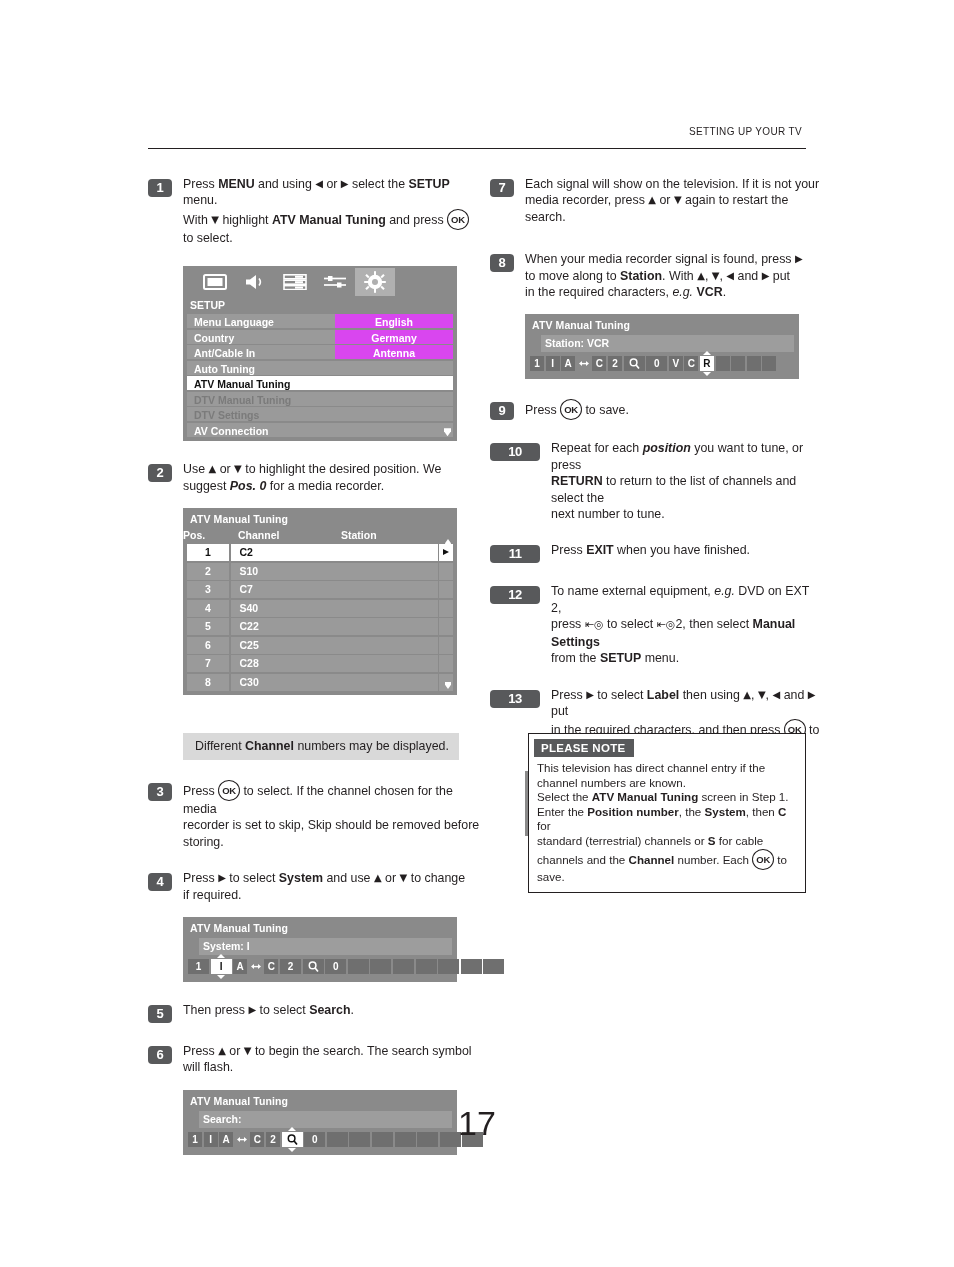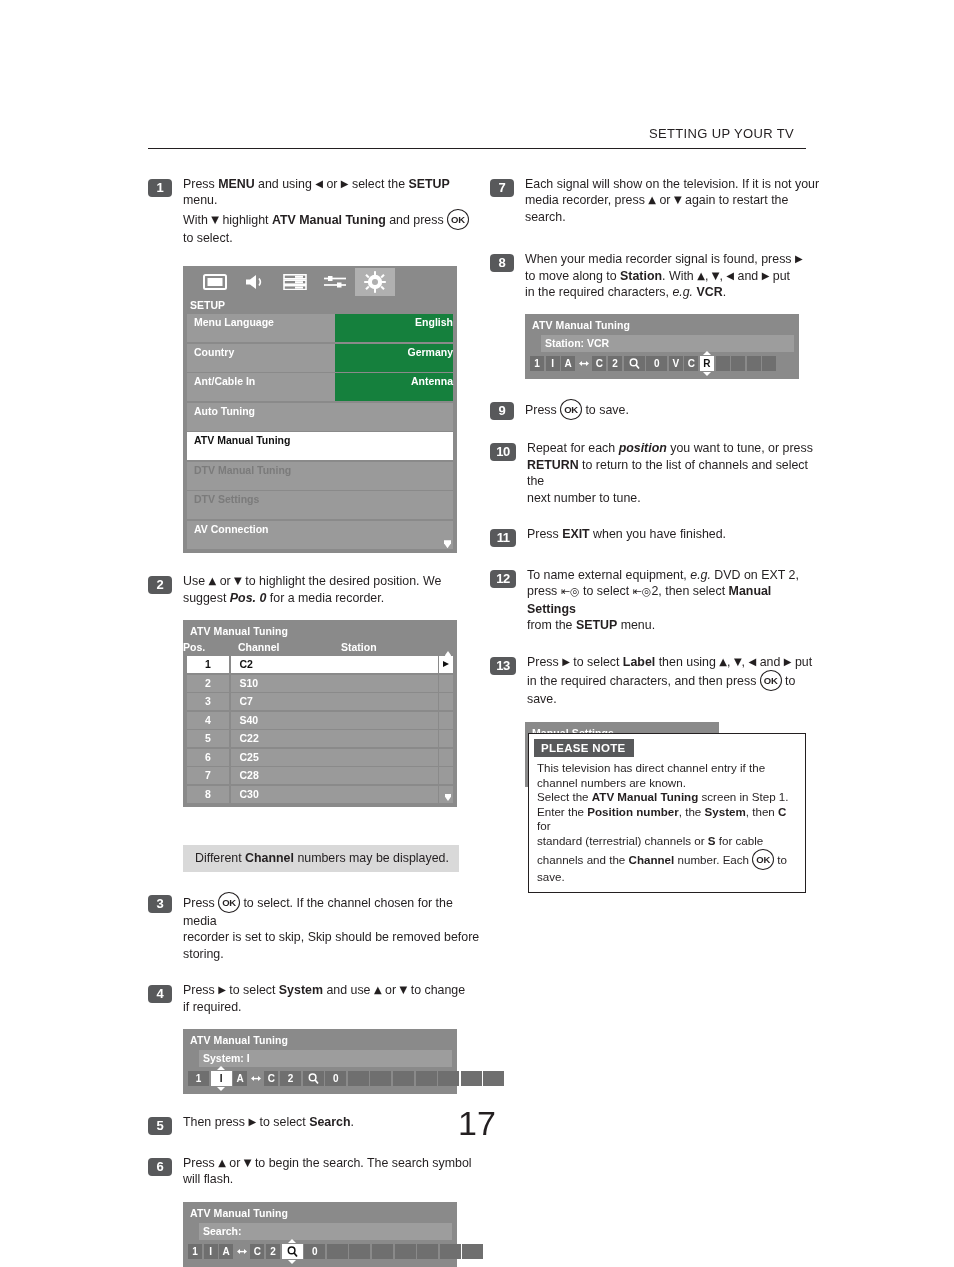--- a/index.html
+++ b/index.html
@@ -12,39 +12,39 @@
     position: relative;
     overflow: hidden;
   }
 
   
   #header-rule {
     position:absolute; left:148px; top:148px; width:658px; height:1px;
     background:#231f20;
   }
   #header-title {
-    position:absolute; right:160px; top:126px;
-    font-size:13px; letter-spacing:0.35px; color:#231f20;
+    position:absolute; right:152px; top:126px;
+    font-size:10px; letter-spacing:0.35px; color:#231f20;
   }
 
   
   .column { position:absolute; top:176px; width:332px; }
   #col-left  { left:148px; }
   #col-right { left:490px; }
 
   
   .step { position:relative; display:flex; align-items:flex-start; }
   .step-badge {
     flex:0 0 auto;
     width:24px; height:18px; border-radius:4px;
     background:#58595b; color:#ffffff;
     font-size:13px; font-weight:bold; line-height:18px;
     text-align:center; margin-top:3px;
   }
-  .step-badge.wide { width:26px; letter-spacing:-0.5px; }
+  .step-badge.wide { width:50px; letter-spacing:-0.5px; }
   .step-body {
     margin-left:11px;
     font-size:12.4px; line-height:16.4px;
     color:#231f20;
   }
   .step-body b { font-weight:bold; }
   .step-body i { font-style:italic; }
   .step-body .bi { font-weight:bold; font-style:italic; }
   .gap-s  { height:14px; }
   .gap-m  { height:20px; }
@@ -83,30 +83,30 @@
     display:flex; align-items:center; height:32px; padding-left:12px;
   }
   .setup-icon { width:40px; height:28px; display:flex; align-items:center; justify-content:center; }
   .setup-icon.active { background:#b0b0b0; }
   .setup-label {
     color:#ffffff; font-size:10.5px; font-weight:bold;
     padding:1px 0 3px 7px;
   }
   .setup-rows { padding:0 4px 3px 4px; }
   .setup-row {
-    display:flex; height:28px; margin-bottom:1.5px;
+    display:flex; height:14px; margin-bottom:1.5px;
     font-size:10.5px; font-weight:bold;
   }
   .setup-row .rl {
     flex:0 0 148px; background:#9a9a9a; color:#ffffff;
     padding-left:7px; line-height:16.5px;
   }
   .setup-row .rv {
-    flex:1 1 auto; background:#15803d; color:#ffffff;
-    text-align:right; line-height:16.5px;
+    flex:1 1 auto; background:#d946ef; color:#ffffff;
+    text-align:center; line-height:16.5px;
   }
   .setup-row.full .rl { flex:1 1 auto; }
   .setup-row.dim .rl { color:#7b7b7b; }
   .setup-row.sel .rl { background:#ffffff; color:#111111; }
   .setup-scroll-down {
     position:absolute; right:6px; bottom:5px;
     width:7px; height:8px; background:#ffffff;
     clip-path: polygon(0 0,100% 0,100% 38%,50% 100%,0 38%);
   }
 

